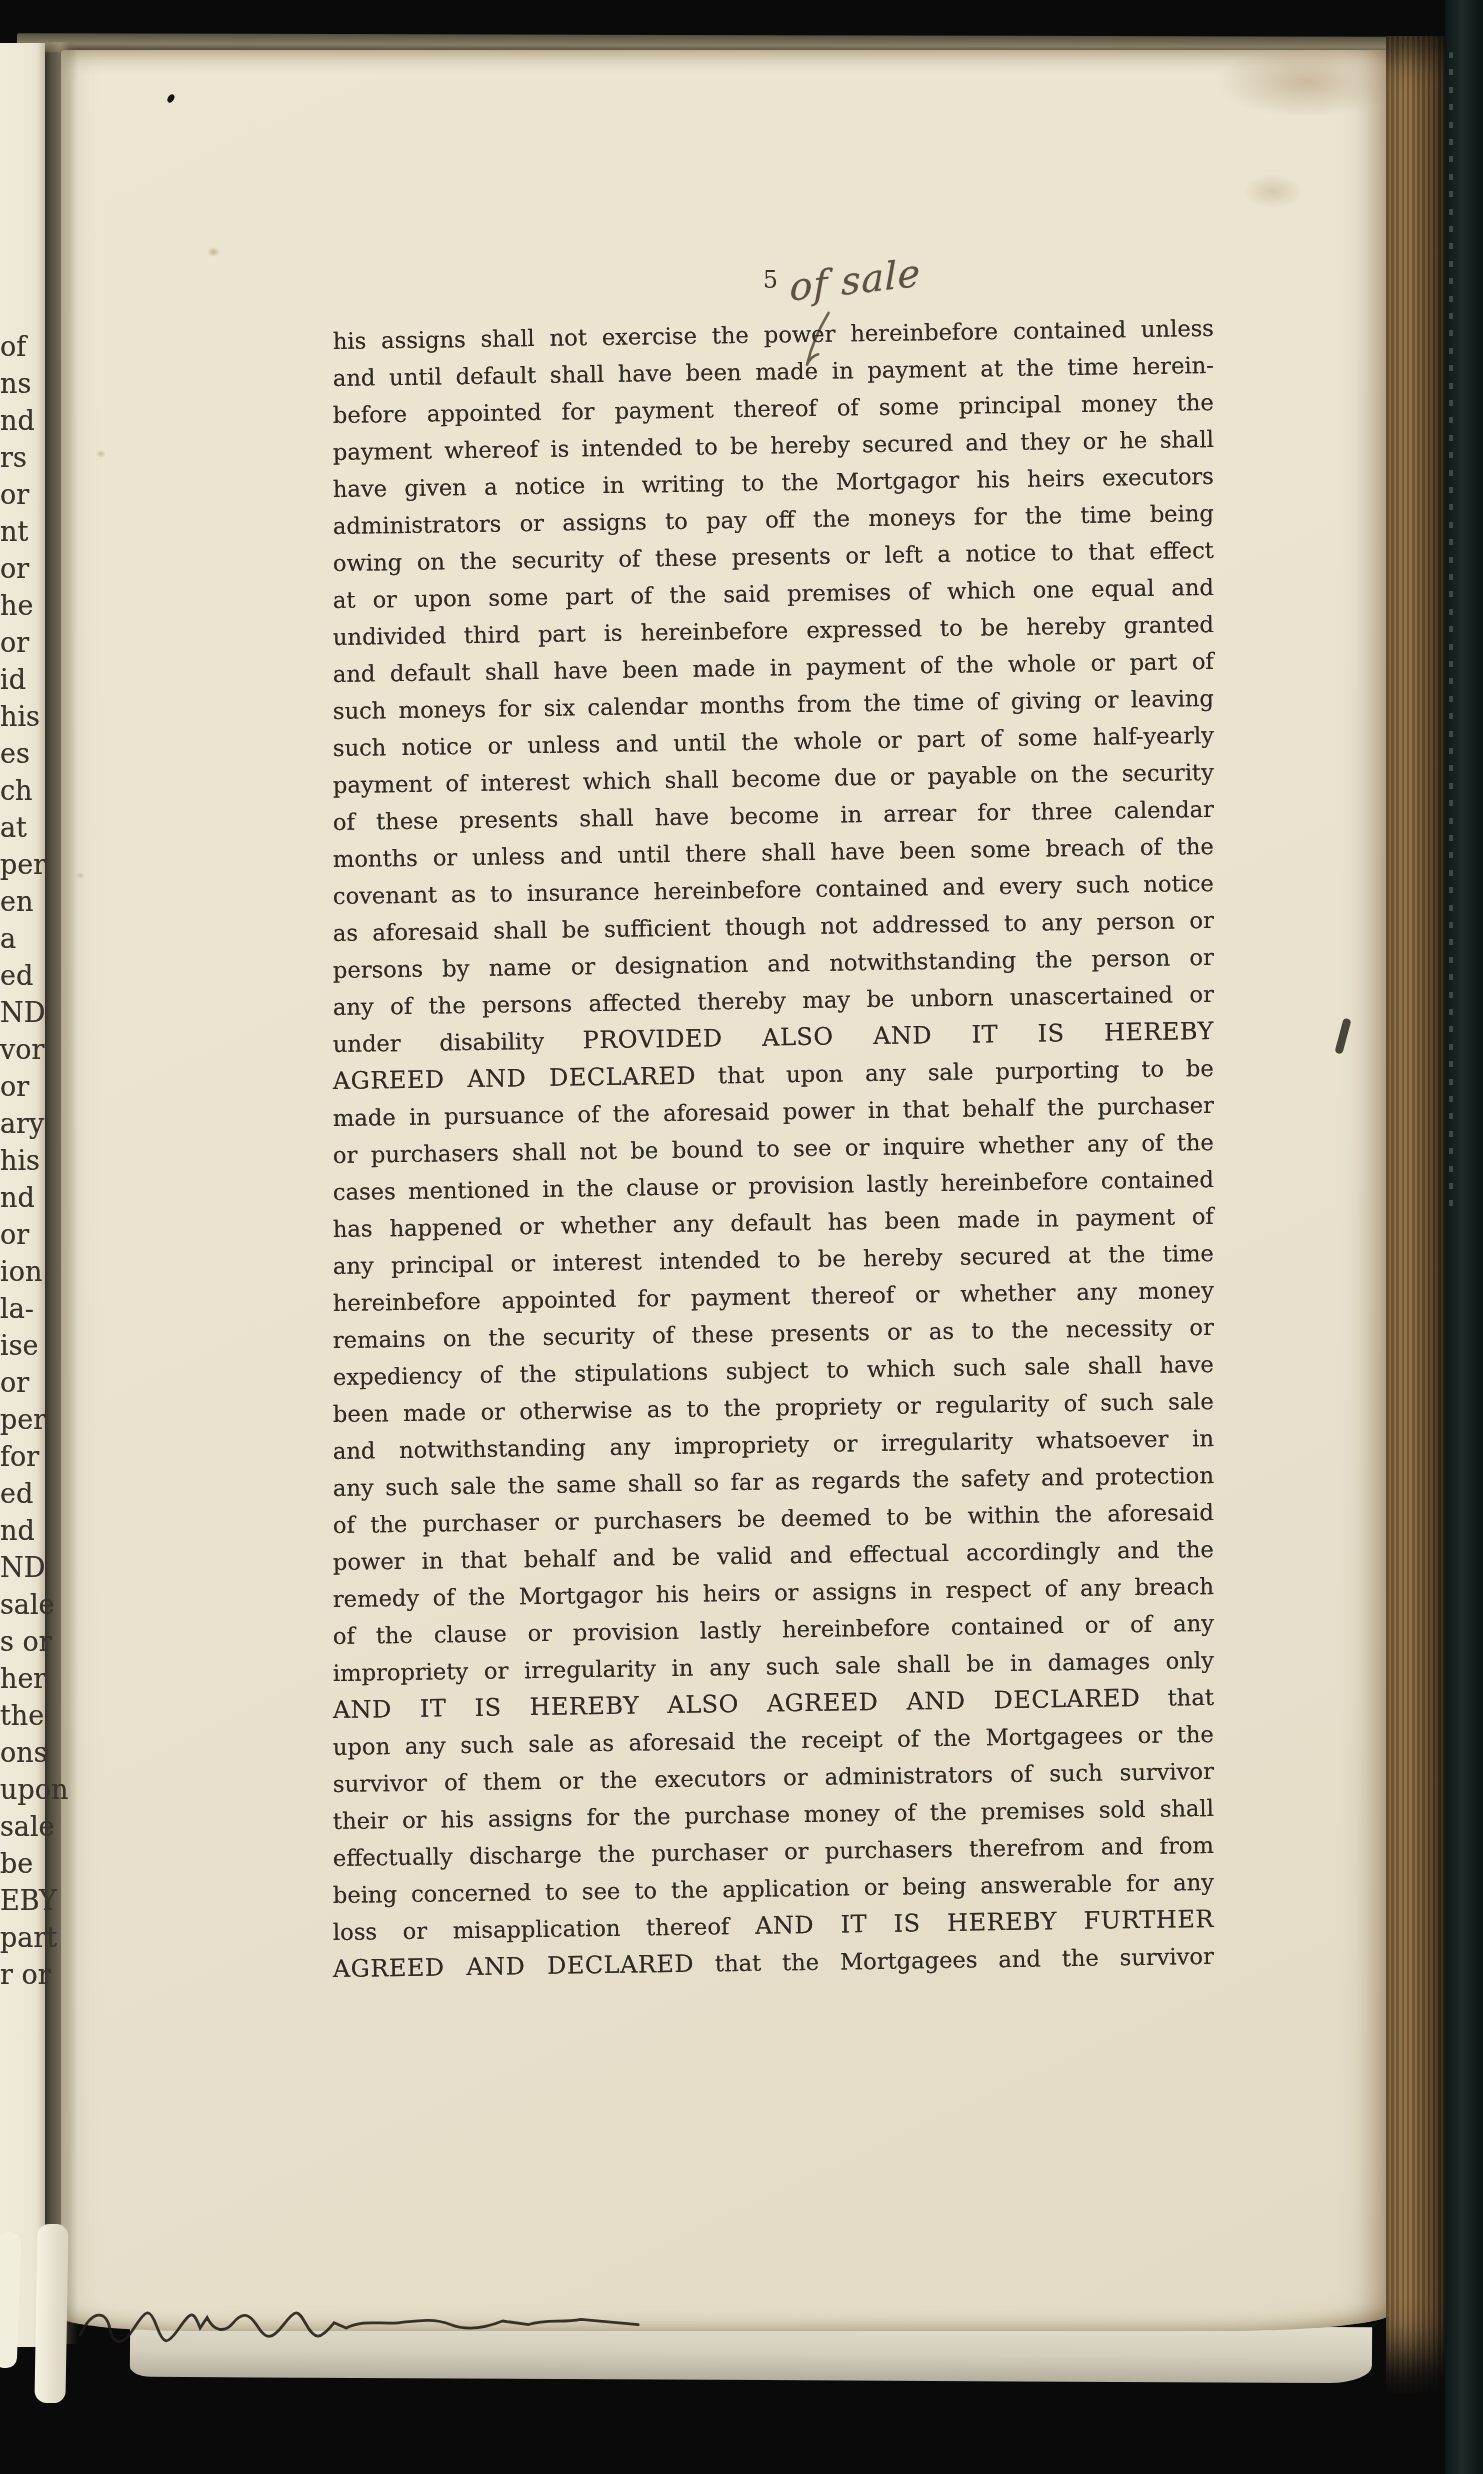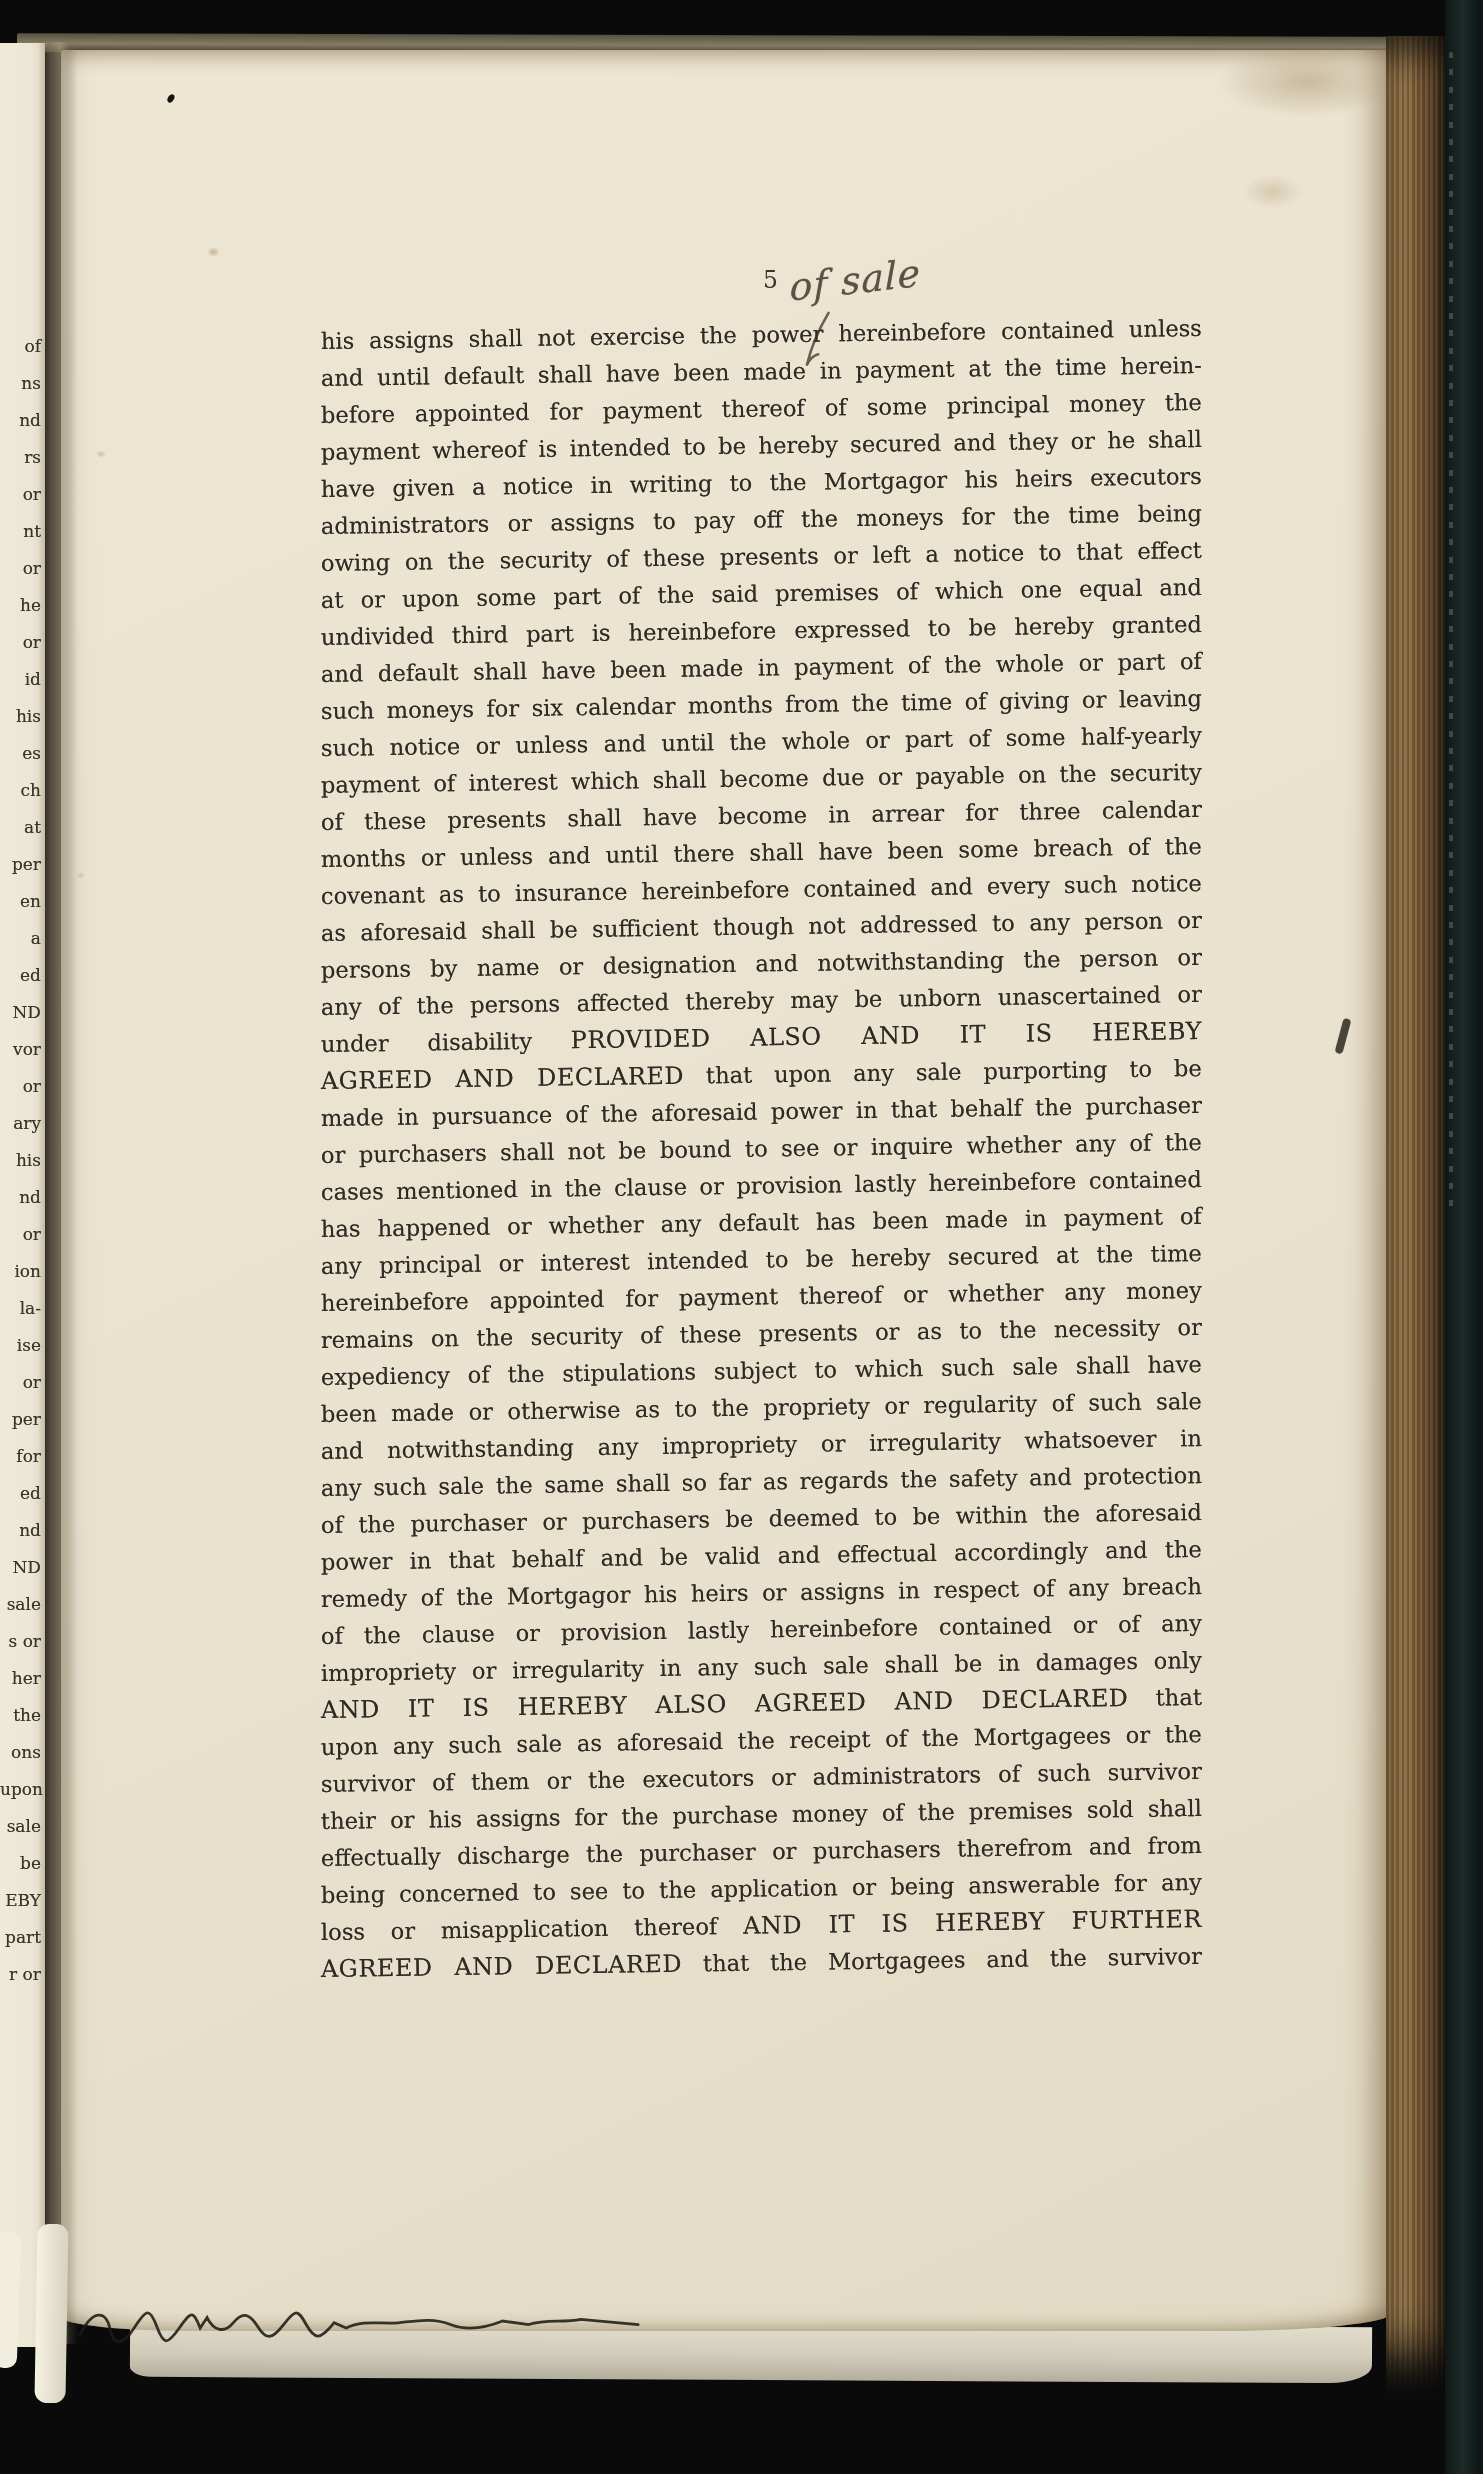--- a/index.html
+++ b/index.html
@@ -98,39 +98,39 @@
   .annotation {
     position:absolute; left:789px; top:254px; width:208px;
     font-size:38px; font-style:italic; color:#51453a;
     letter-spacing:0.9px; opacity:.92;
     transform:rotate(-6.5deg) skewX(-6deg);
     text-shadow:0 0 0.9px rgba(81,69,58,.5);
   }
   .caret-svg { position:absolute; left:801px; top:309px; }
 
   .textblock {
-    position:absolute; left:321px; top:323px; width:881px;
+    position:absolute; left:333px; top:323px; width:881px;
     color:#2f2b24;
   }
   .tline {
     height:37px; line-height:37px;
     font-size:22.6px; word-spacing:0.4px;
     text-align:justify; text-align-last:justify; text-justify:inter-word;
     transform:rotate(-.85deg); transform-origin:0 60%;
     text-shadow:0 0 0.5px rgba(47,43,36,.65);
   }
   .caps { font-size:1.06em; letter-spacing:0.5px; }
 
   .fragments {
     position:absolute; left:0; top:328px; width:41px;
     color:#39342c;
   }
   .frag {
-    height:37px; line-height:37px; font-size:17px;
-    text-align:right; white-space:nowrap; overflow:visible;
+    height:37px; line-height:37px; font-size:27px;
+    text-align:left; white-space:nowrap; overflow:visible;
     text-shadow:0 0 0.5px rgba(57,52,44,.6);
   }
 </style>
 </head>
 <body>
 
 <div id="scene">
 
   <div class="top-edge-strip"></div>
   <div class="facing-strip"></div>

